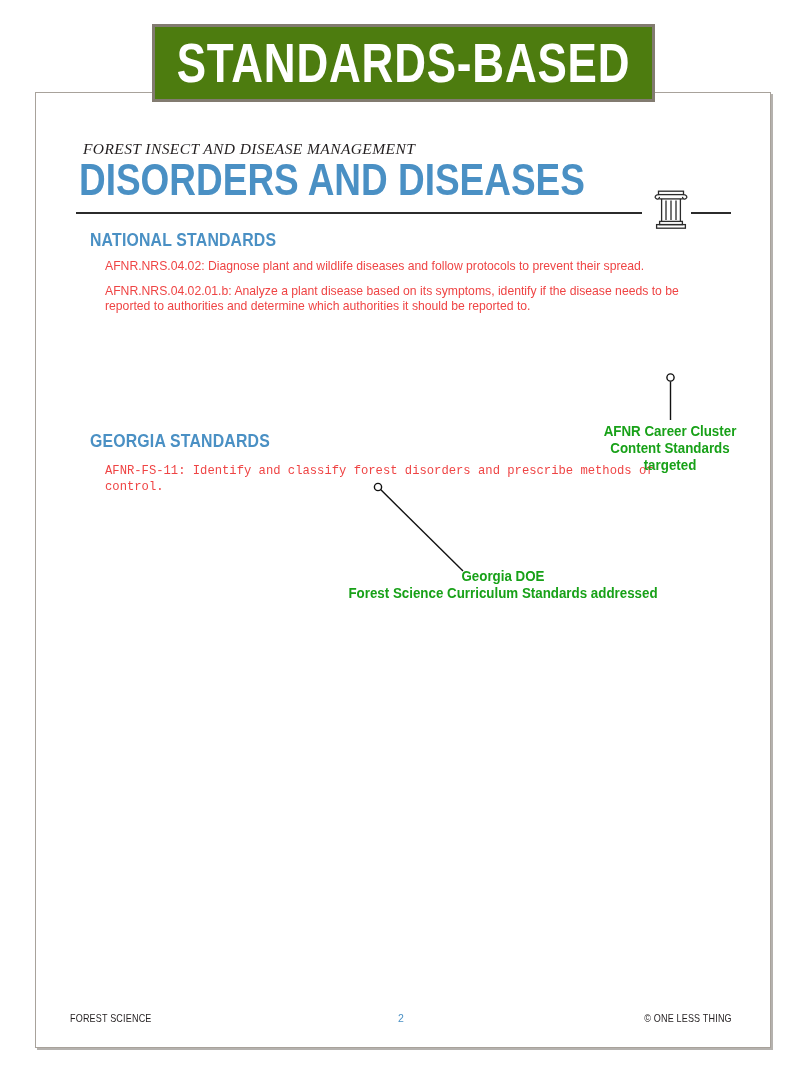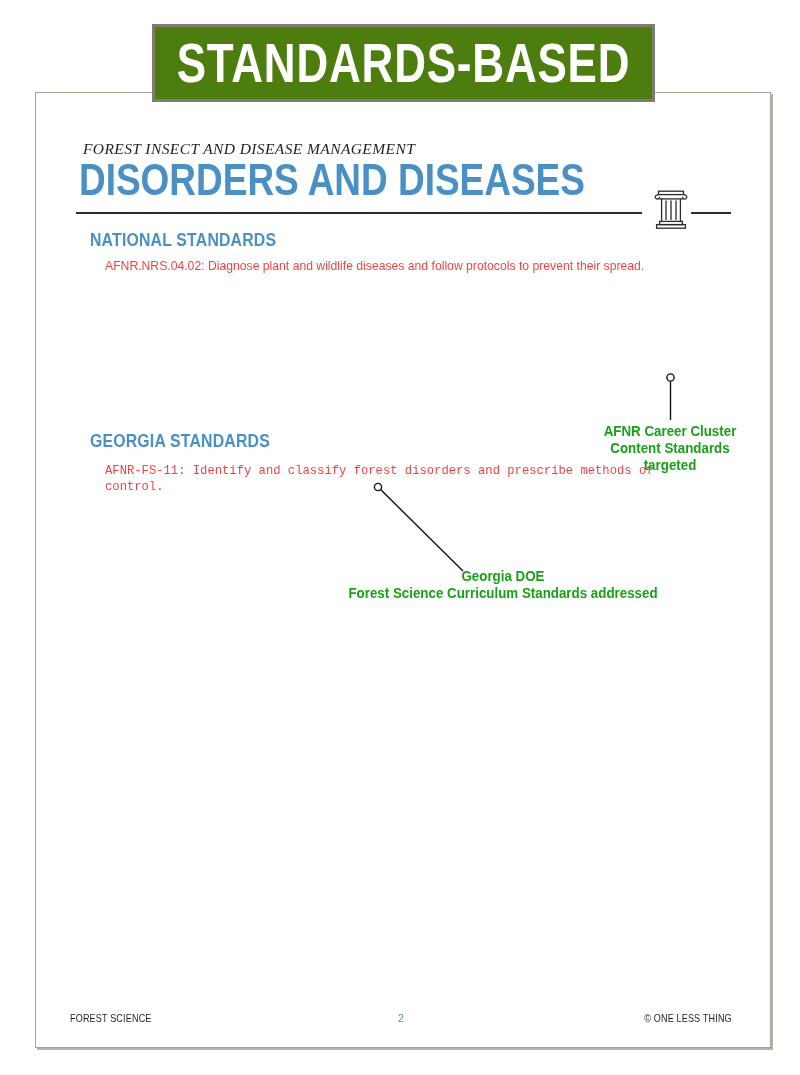--- a/index.html
+++ b/index.html
@@ -240,20 +240,21 @@
 
     <rect x="9.6" y="35.4" width="22.8" height="3.2"></rect>
     <rect x="6.6" y="38.6" width="28.8" height="3.6"></rect>
   </g>
 </svg>
 
 <div class="section-heading" id="heading-national">NATIONAL STANDARDS</div>
 
 <div class="std-list" id="national-list">
   <div class="std-item">AFNR.NRS.04.02: Diagnose plant and wildlife diseases and follow protocols to prevent their spread.</div>
+  <div class="std-item">AFNR.NRS.04.02.01.b: Analyze a plant disease based on its symptoms, identify if the disease needs to be reported to authorities and determine which authorities it should be reported to.</div>
 </div>
 
 <div class="section-heading" id="heading-georgia">GEORGIA STANDARDS</div>
 
 <div class="std-list" id="georgia-list">
   <div class="std-item">AFNR-FS-11: Identify and classify forest disorders and prescribe methods of control.</div>
 </div>
 
 <svg id="leader-lines">
 

